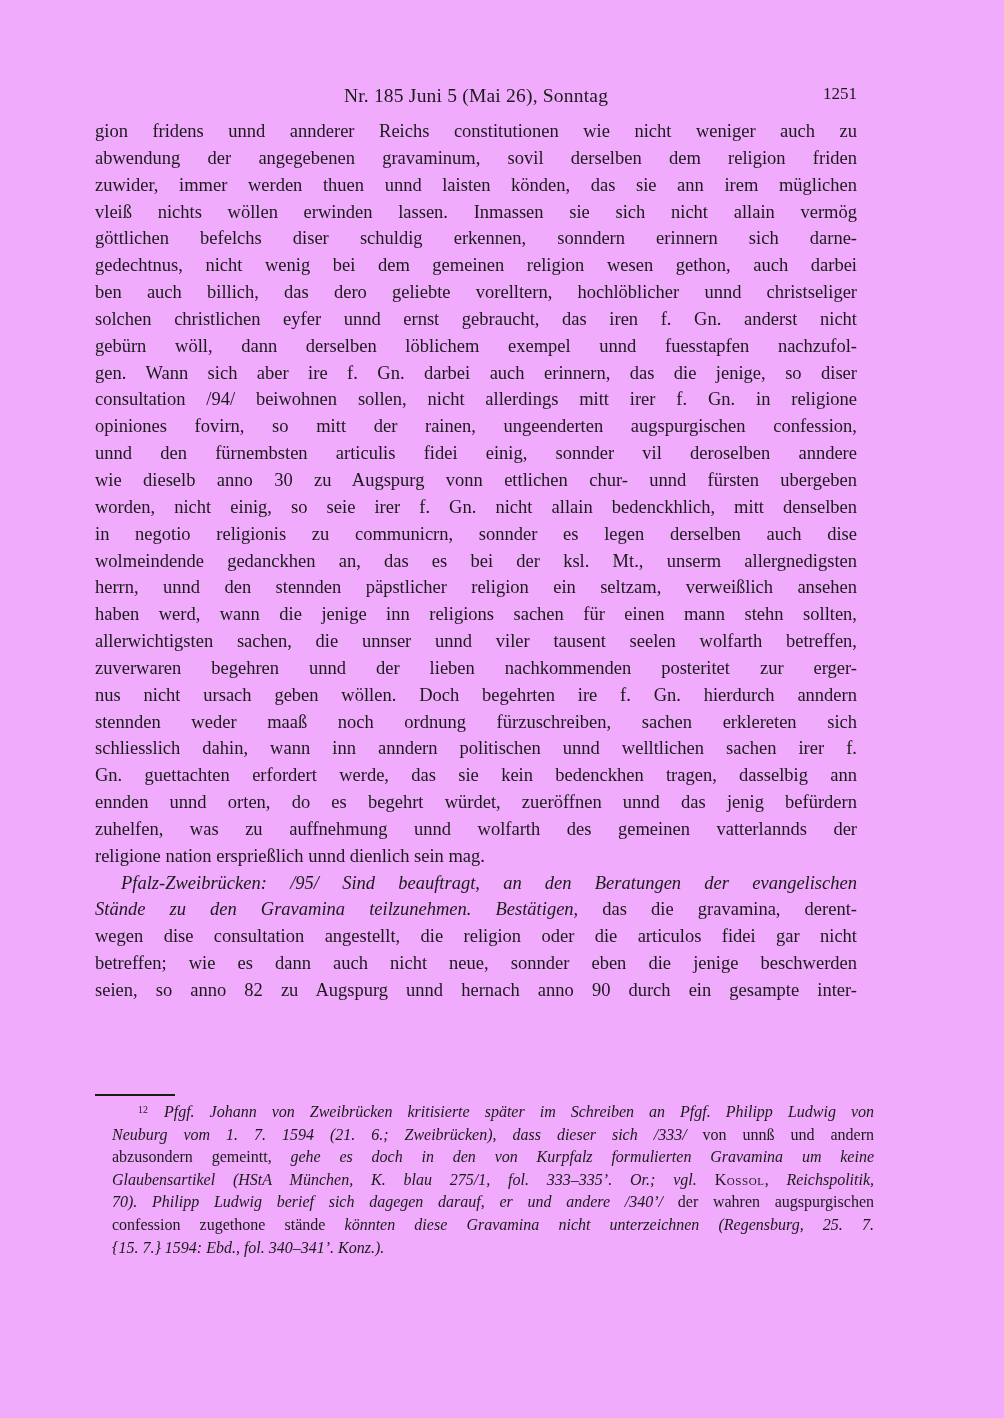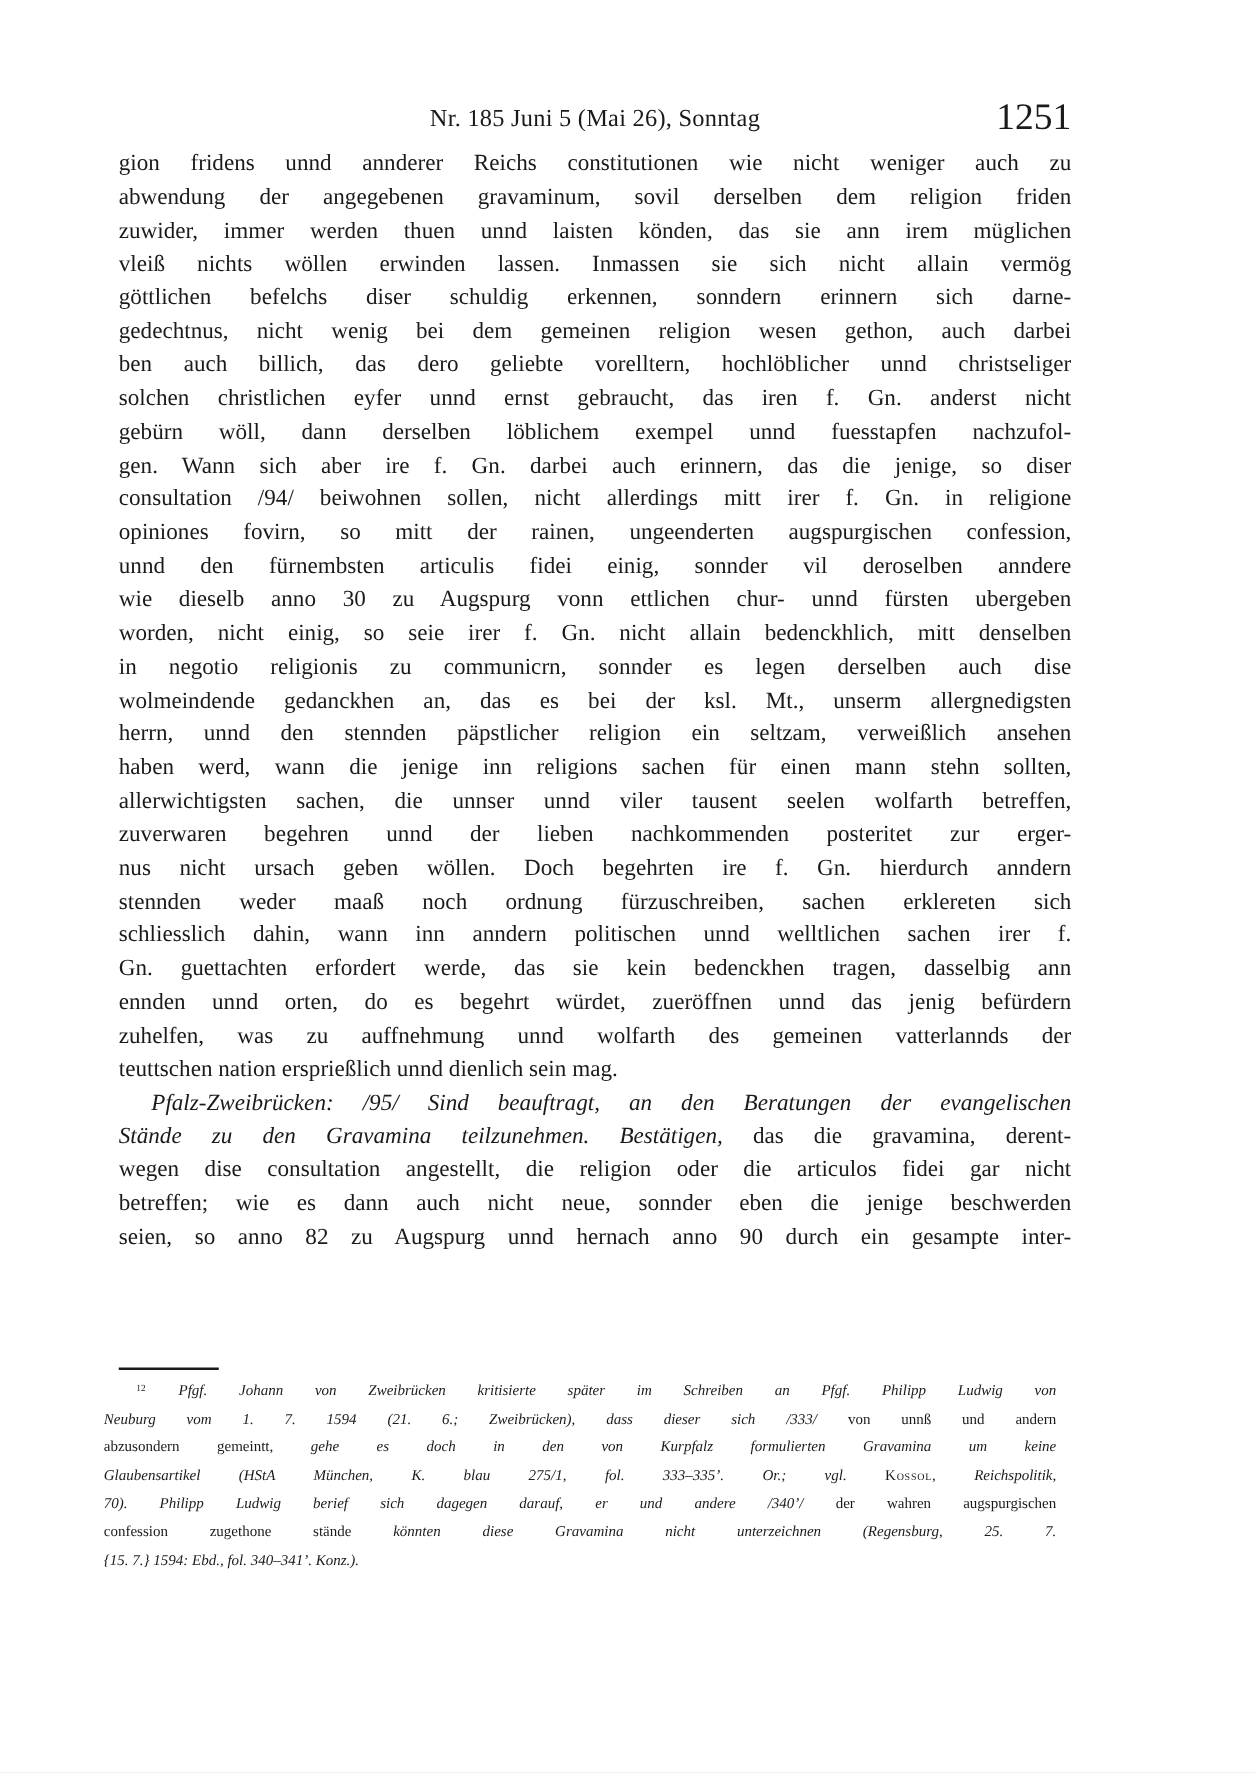--- a/index.html
+++ b/index.html
@@ -1,20 +1,20 @@
 <!DOCTYPE html>
 <html lang="de"><head>
 <meta charset="utf-8">
 <style>
   html, body { margin: 0; padding: 0; background: #e8e8e8; }
   .page {
     position: relative;
     width: 1004px;
     height: 1418px;
-    background: #ffffff;
+    background: #f0abfc;
     color: #1a1a1a;
     font-family: "Liberation Serif", "DejaVu Serif", serif;
     overflow: hidden;
     margin: 0 auto;
   }
   .page-header {
     position: absolute;
     top: 83px;
     left: 95px;
     width: 762px;
@@ -23,21 +23,21 @@
   .running-title {
     text-align: center;
     font-size: 19.5px;
     line-height: 26px;
     letter-spacing: 0.2px;
   }
   .page-number {
     position: absolute;
     right: 0;
     top: -3px;
-    font-size: 30px;
+    font-size: 17px;
     line-height: 28px;
   }
   .body-text {
     position: absolute;
     top: 118px;
     left: 95px;
     width: 762px;
     font-size: 18.5px;
   }
   .body-text .line { height: 26.85px; line-height: 26.85px; }
@@ -45,23 +45,23 @@
     position: absolute;
     top: 1094px;
     left: 95px;
     width: 80px;
     height: 2px;
     background: #1a1a1a;
   }
   .footnote-text {
     position: absolute;
     top: 1101px;
-    left: 83px;
+    left: 112px;
     width: 762px;
-    font-size: 12px;
+    font-size: 16px;
   }
   .footnote-text .line { height: 22.6px; line-height: 22.6px; }
   .line {
     text-align: justify;
     text-align-last: justify;
     -moz-text-align-last: justify;
     text-justify: inter-word;
     white-space: normal;
     overflow: hidden;
   }
@@ -111,21 +111,21 @@
       <div class="line"><span class="run-r">herrn, unnd den stennden päpstlicher religion ein seltzam, verweißlich ansehen</span></div>
       <div class="line"><span class="run-r">haben werd, wann die jenige inn religions sachen für einen mann stehn sollten,</span></div>
       <div class="line"><span class="run-r">allerwichtigsten sachen, die unnser unnd viler tausent seelen wolfarth betreffen,</span></div>
       <div class="line"><span class="run-r">zuverwaren begehren unnd der lieben nachkommenden posteritet zur erger-</span></div>
       <div class="line"><span class="run-r">nus nicht ursach geben wöllen. Doch begehrten ire f. Gn. hierdurch anndern</span></div>
       <div class="line"><span class="run-r">stennden weder maaß noch ordnung fürzuschreiben, sachen erklereten sich</span></div>
       <div class="line"><span class="run-r">schliesslich dahin, wann inn anndern politischen unnd welltlichen sachen irer f.</span></div>
       <div class="line"><span class="run-r">Gn. guettachten erfordert werde, das sie kein bedenckhen tragen, dasselbig ann</span></div>
       <div class="line"><span class="run-r">ennden unnd orten, do es begehrt würdet, zueröffnen unnd das jenig befürdern</span></div>
       <div class="line"><span class="run-r">zuhelfen, was zu auffnehmung unnd wolfarth des gemeinen vatterlannds der</span></div>
-      <div class="line short"><span class="run-r">teuttschen nation ersprießlich unnd dienlich sein mag.</span></div>
+      <div class="line short"><span class="run-r">religione nation ersprießlich unnd dienlich sein mag.</span></div>
       <div class="line indent"><span class="run-i">Pfalz-Zweibrücken: /95/ Sind beauftragt, an den Beratungen der evangelischen</span></div>
       <div class="line"><span class="run-i">Stände zu den Gravamina teilzunehmen. Bestätigen,</span><span class="run-r"> das die gravamina, derent-</span></div>
       <div class="line"><span class="run-r">wegen dise consultation angestellt, die religion oder die articulos fidei gar nicht</span></div>
       <div class="line"><span class="run-r">betreffen; wie es dann auch nicht neue, sonnder eben die jenige beschwerden</span></div>
       <div class="line"><span class="run-r">seien, so anno 82 zu Augspurg unnd hernach anno 90 durch ein gesampte inter-</span></div>
     </main>
 
   <div class="footnote-rule"></div>
 
   <footer class="footnote-text">

